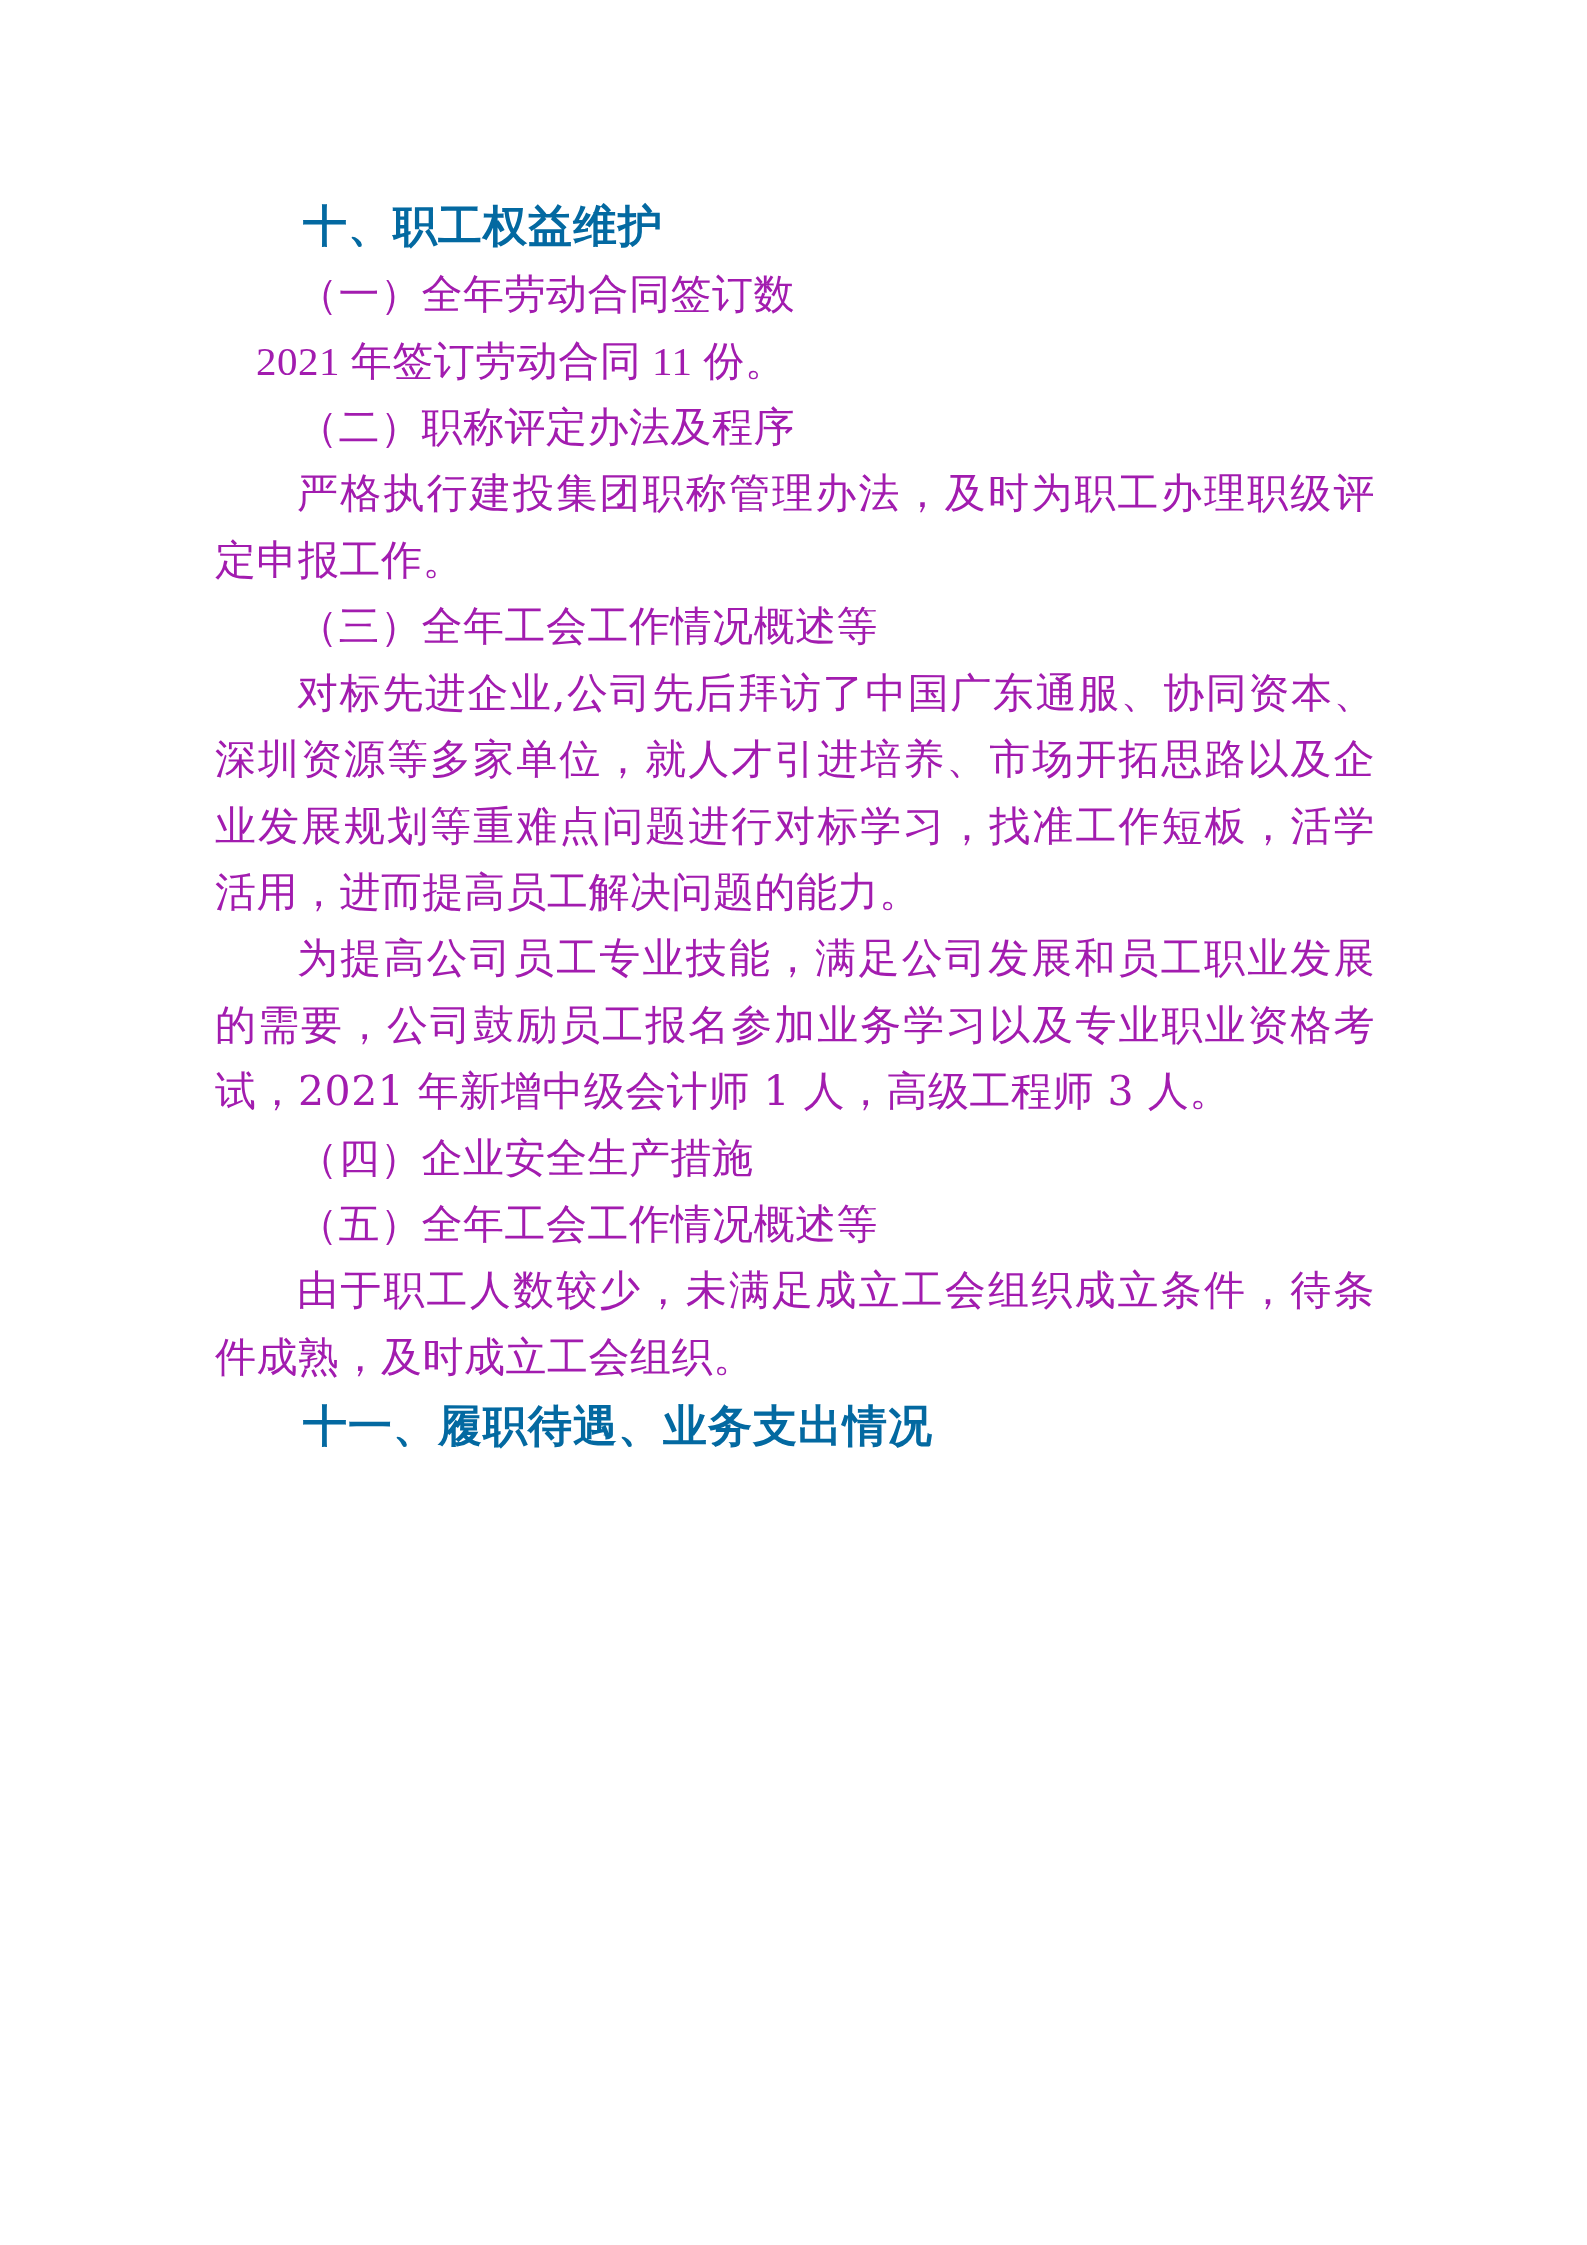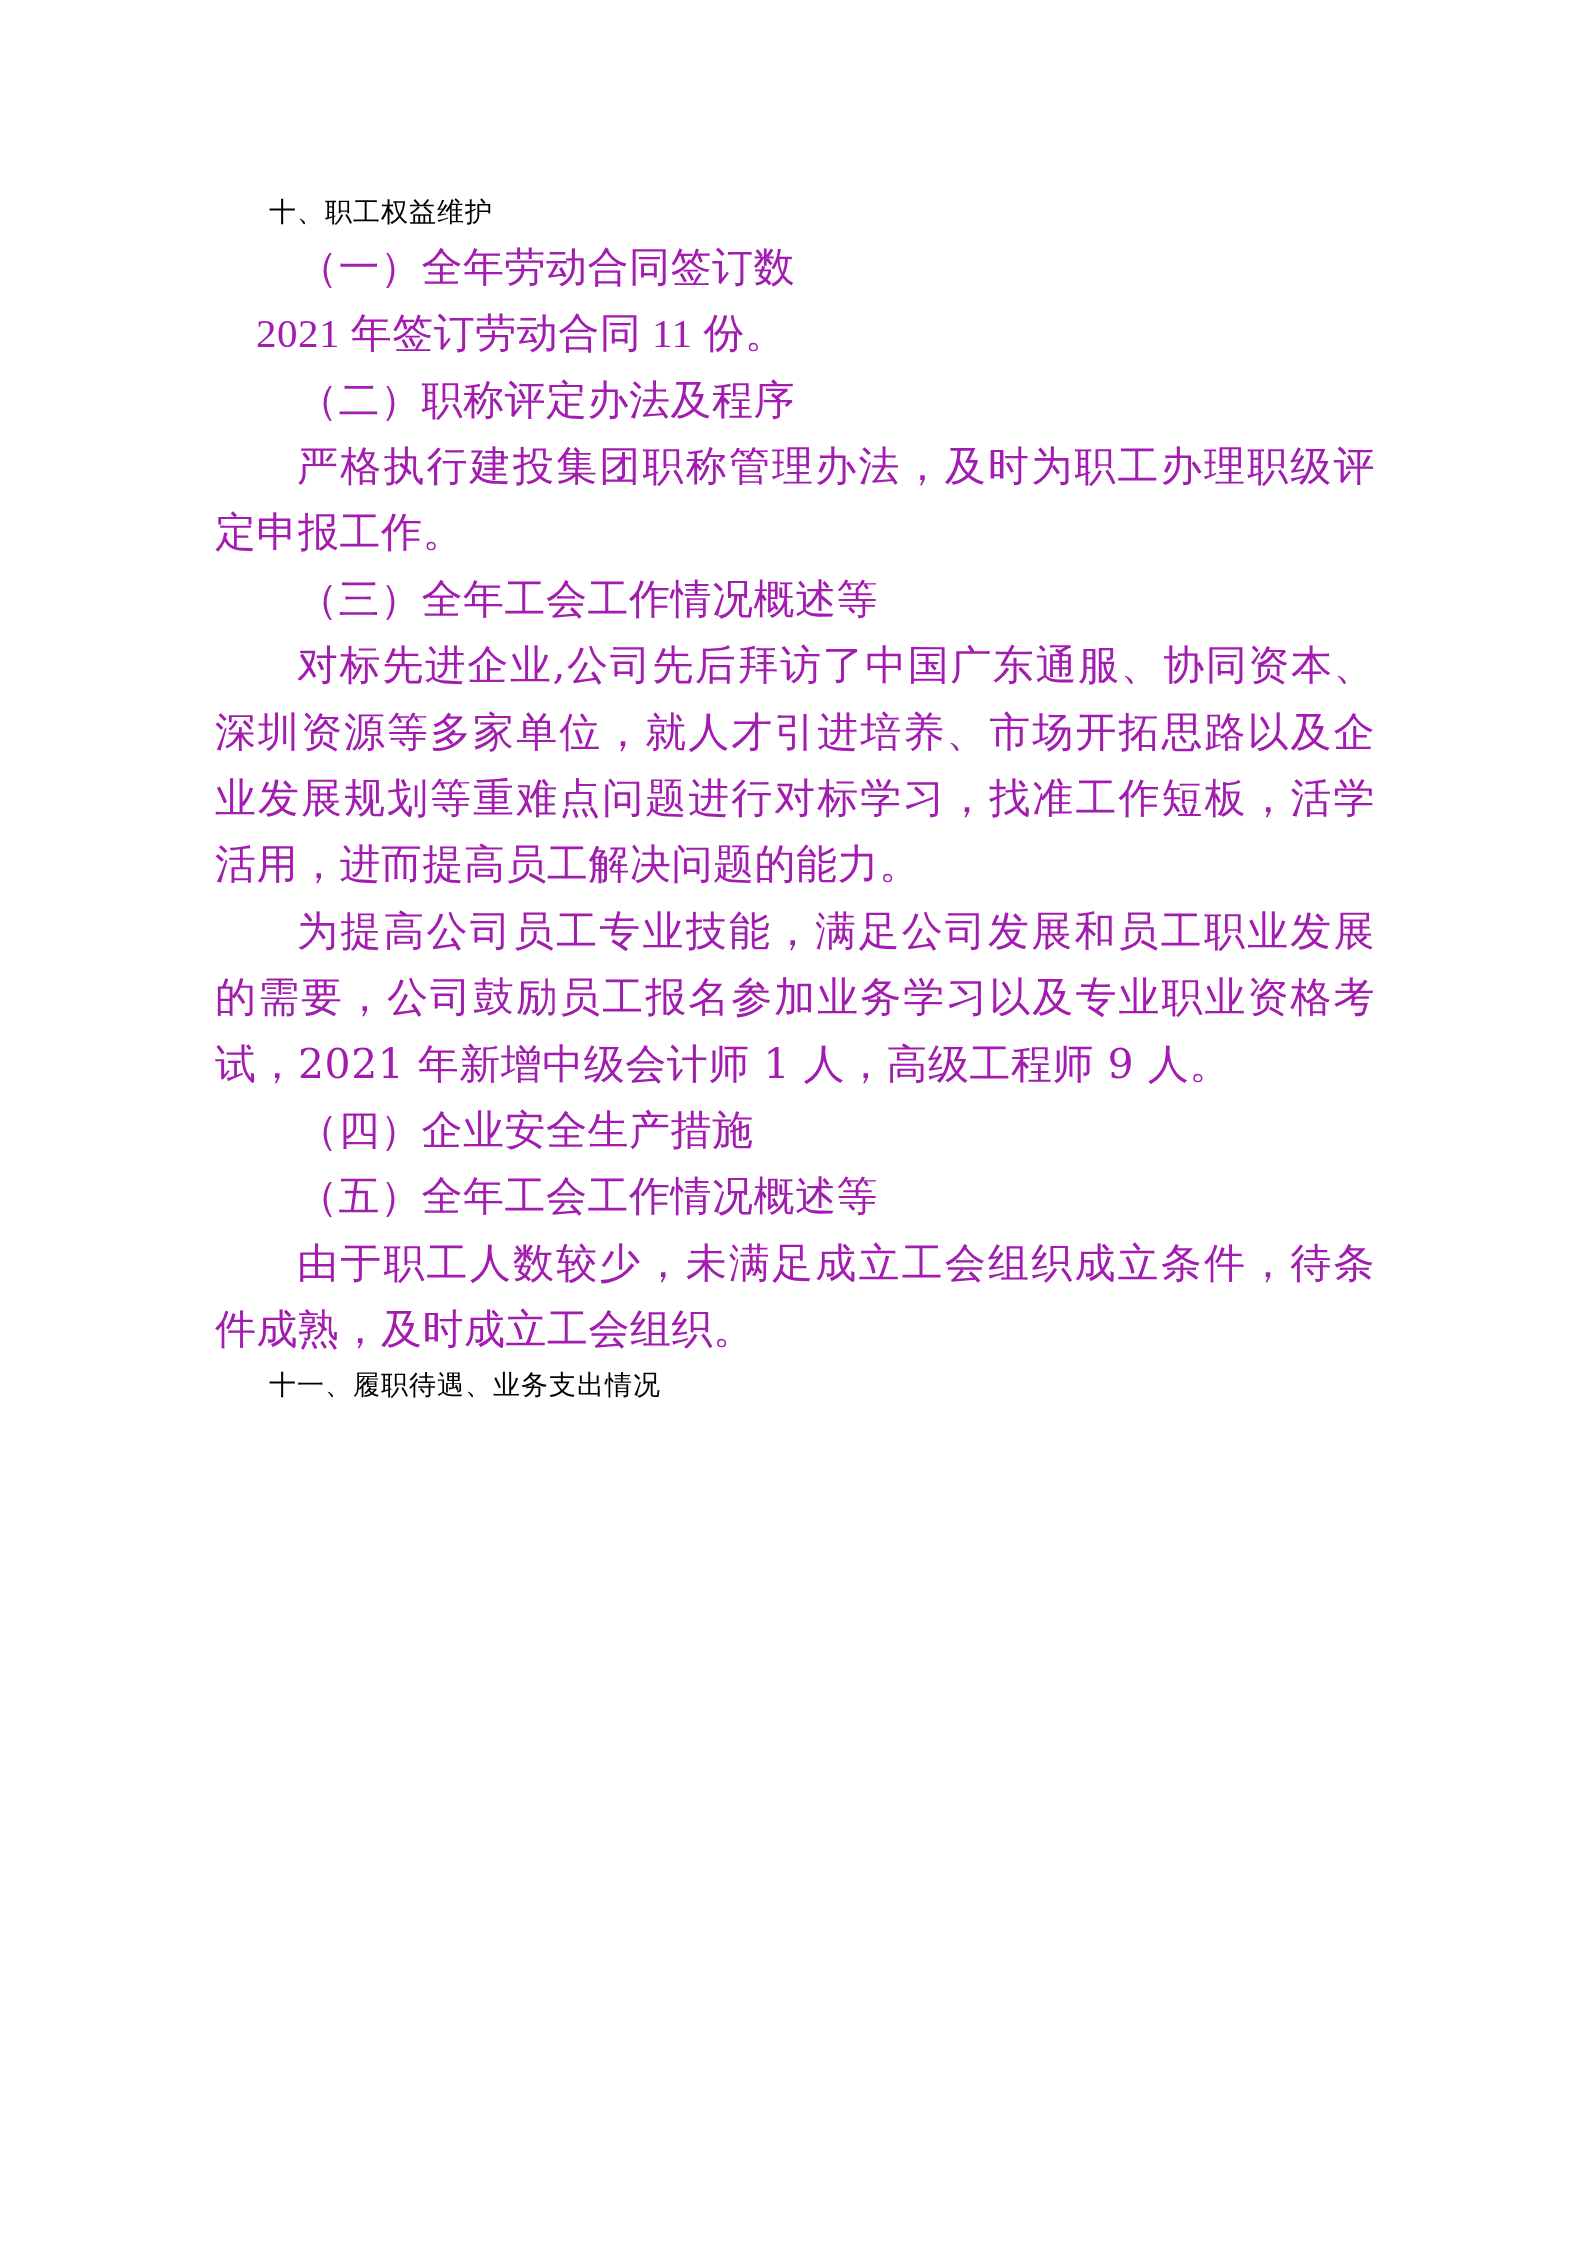--- a/index.html
+++ b/index.html
@@ -31,26 +31,26 @@
     font-size: 41px;
     line-height: 1.62;
     letter-spacing: 0.5px;
     text-align: justify;
     text-justify: inter-ideograph;
     color: #a21caf;
   }
   
   p.heading {
     margin: 0;
-    font-size: 27px;
+    font-size: 44px;
     line-height: 1.62;
     letter-spacing: 1px;
-    font-weight: 400;
+    font-weight: 700;
     text-indent: 2em;
-    color: #000000;
+    color: #0369a1;
   }
   
   p.subheading {
     text-indent: 2em;
   }
   p.indent2 {
     text-indent: 2em;
   }
   p.indent1 {
     text-indent: 1em;
@@ -70,21 +70,21 @@
     <p class="para indent1">2021 年签订劳动合同 11 份。</p>
 
     <p class="para subheading">（二）职称评定办法及程序</p>
 
     <p class="para indent2">严格执行建投集团职称管理办法，及时为职工办理职级评定申报工作。</p>
 
     <p class="para subheading">（三）全年工会工作情况概述等</p>
 
     <p class="para indent2">对标先进企业,公司先后拜访了中国广东通服、协同资本、深圳资源等多家单位，就人才引进培养、市场开拓思路以及企业发展规划等重难点问题进行对标学习，找准工作短板，活学活用，进而提高员工解决问题的能力。</p>
 
-    <p class="para indent2">为提高公司员工专业技能，满足公司发展和员工职业发展的需要，公司鼓励员工报名参加业务学习以及专业职业资格考试，2021 年新增中级会计师 1 人，高级工程师 9 人。</p>
+    <p class="para indent2">为提高公司员工专业技能，满足公司发展和员工职业发展的需要，公司鼓励员工报名参加业务学习以及专业职业资格考试，2021 年新增中级会计师 1 人，高级工程师 3 人。</p>
 
     <p class="para subheading">（四）企业安全生产措施</p>
 
 
     <p class="para subheading">（五）全年工会工作情况概述等</p>
 
     <p class="para indent2">由于职工人数较少，未满足成立工会组织成立条件，待条件成熟，及时成立工会组织。</p>
 
     <p class="heading">十一、履职待遇、业务支出情况</p>
 

